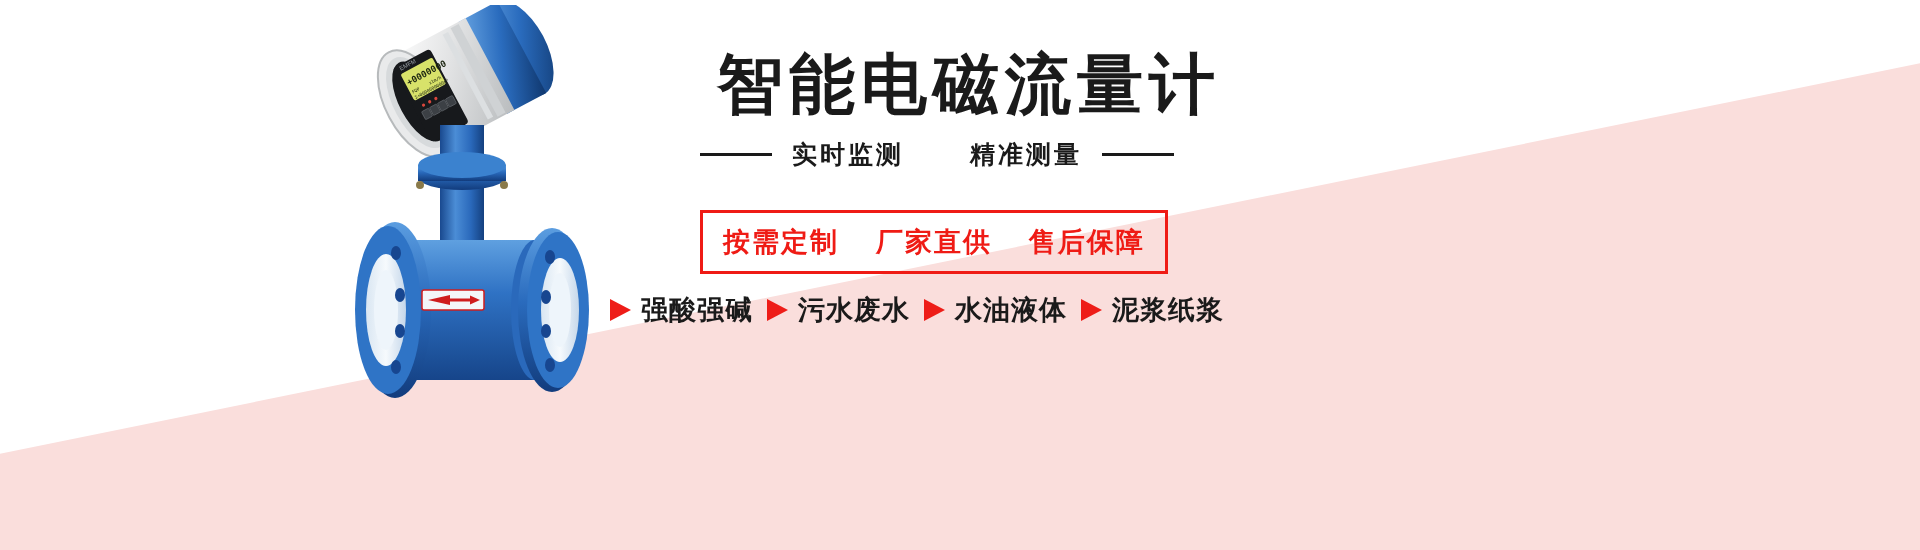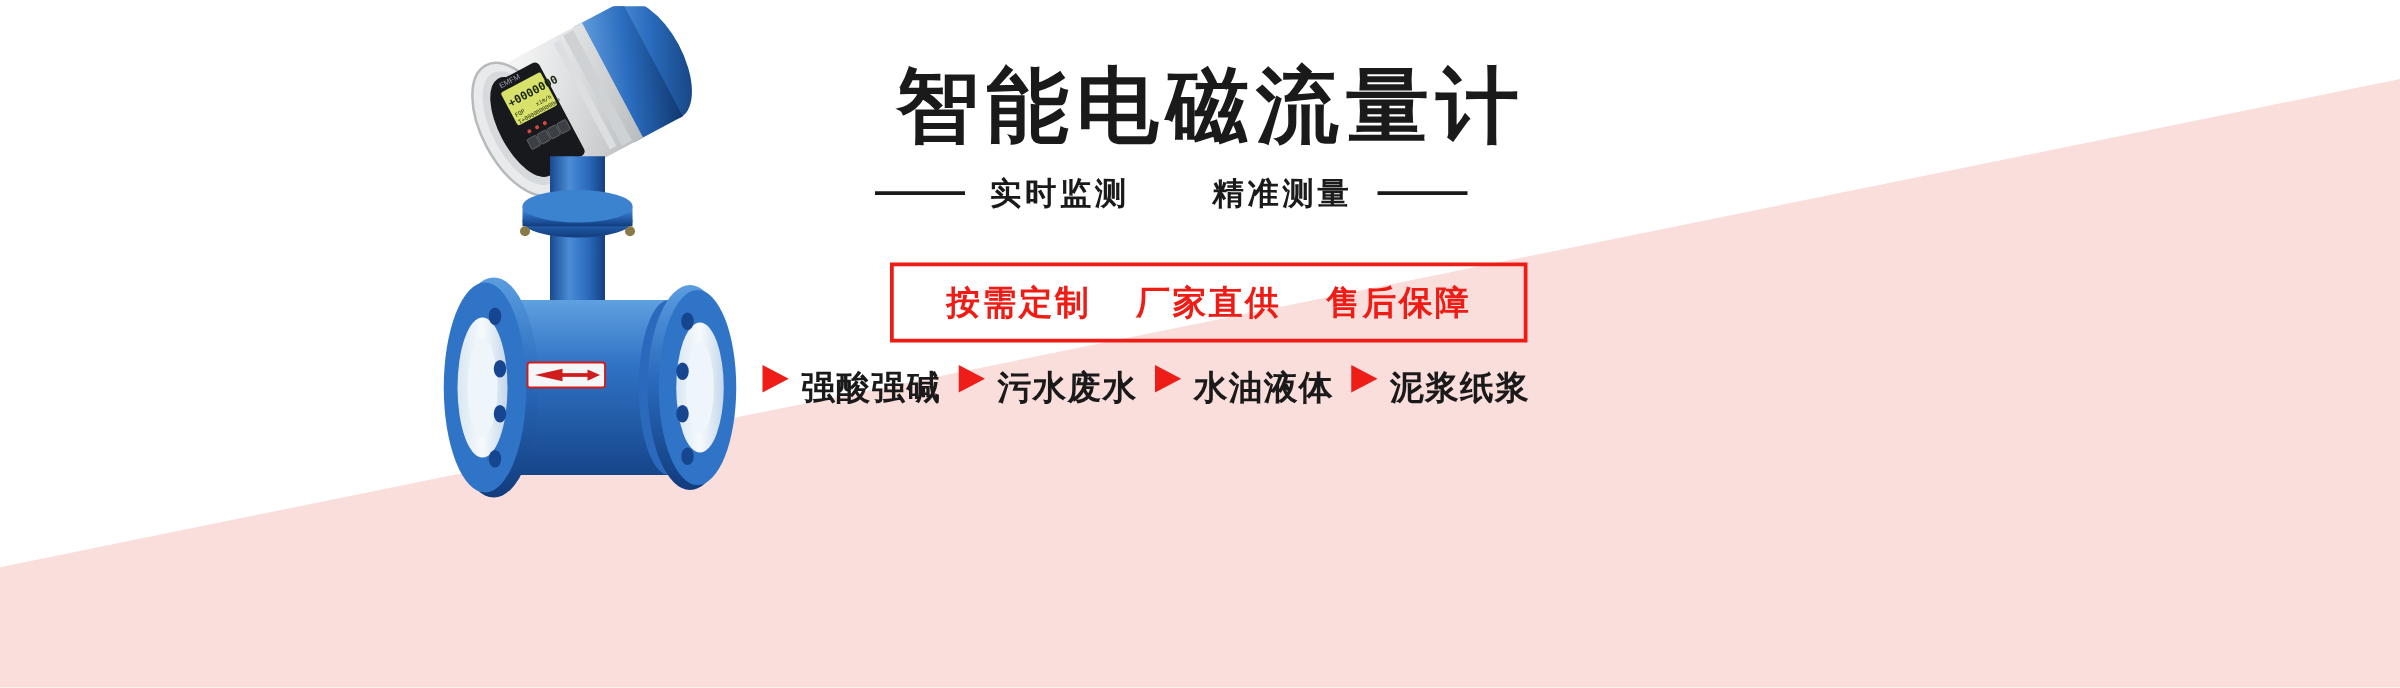--- a/index.html
+++ b/index.html
@@ -34,37 +34,36 @@
     position:absolute;left:100px;top:138px;
     display:flex;align-items:center;gap:20px;white-space:nowrap;
   }
   .rule{width:72px;height:3px;background:#1a1a1a;display:block;}
   .subtitle-text{
     font-size:25px;font-weight:bold;color:#1a1a1a;letter-spacing:3px;
   }
   .subtitle-gap{display:inline-block;width:26px;}
 
   .promo-box{
-    position:absolute;left:112px;top:210px;
+    position:absolute;left:100px;top:210px;
     border:3px solid #ef1b15;
-    padding:11px 42px;
+    padding:11px 20px;
     background:transparent;
     white-space:nowrap;
-    font-family:Liberation Serif, serif;
   }
   .promo-text{
     font-size:27px;font-weight:bold;color:#ef1b15;letter-spacing:2px;
   }
   .promo-gap{display:inline-block;width:28px;}
 
   .features{
     position:absolute;left:10px;top:292px;
     display:flex;align-items:center;gap:14px;white-space:nowrap;
   }
-  .feature{display:flex;align-items:flex-start;gap:10px;}
+  .feature{display:flex;align-items:center;gap:10px;}
   .arrow-icon{display:block;width:0;height:0;
     border-top:11px solid transparent;border-bottom:11px solid transparent;
     border-left:21px solid #ee1d18;}
   .feature-label{font-size:27px;font-weight:bold;color:#1a1a1a;letter-spacing:1px;}
 </style>
 </head>
 <body>
 
 <div class="banner">
 

